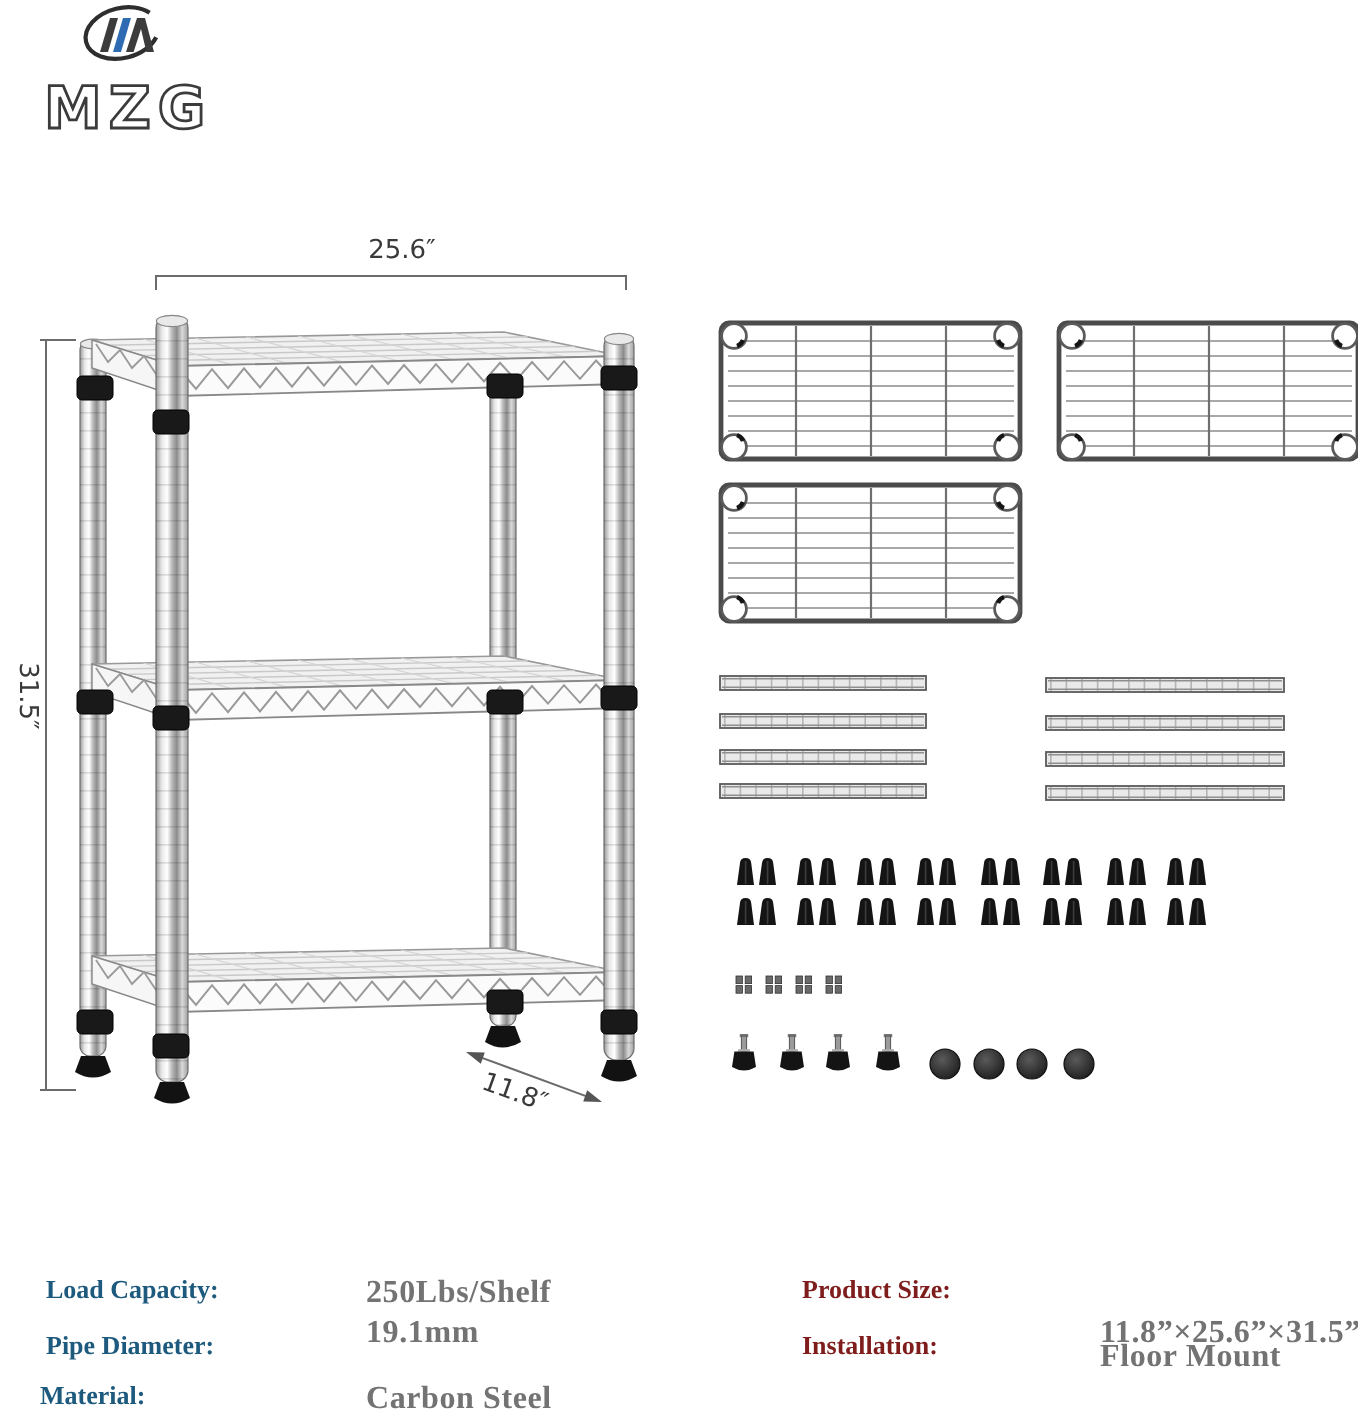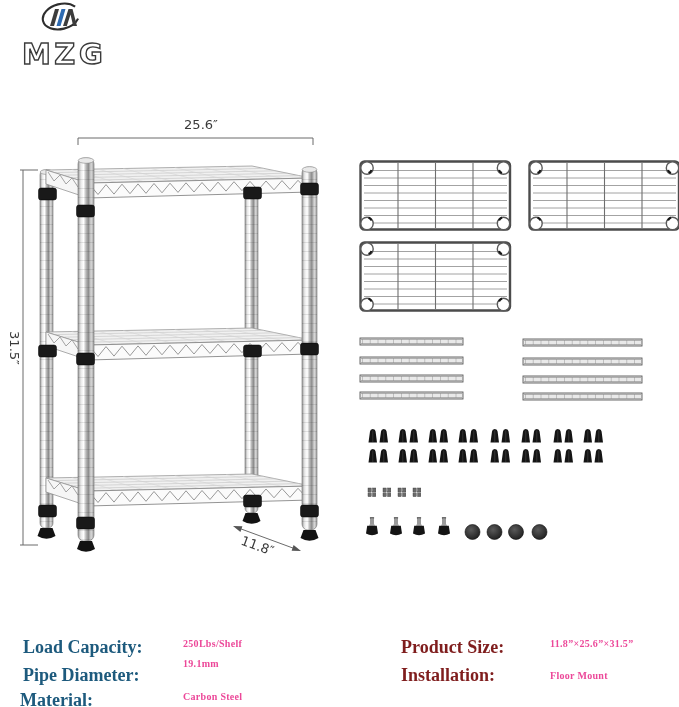--- a/index.html
+++ b/index.html
@@ -1,22 +1,22 @@
 <!DOCTYPE html>
 <html><head>
 <meta charset="utf-8">
 <style>
   html,body{margin:0;padding:0;background:#fff;}
   #canvas{position:relative;width:679px;height:707px;background:#fff;overflow:hidden;
           font-family:"Liberation Serif",serif;text-align:center;}
   .abs{position:absolute;}
-  .spec-label{font-weight:bold;font-size:18px;white-space:nowrap;}
+  .spec-label{font-weight:bold;font-size:13px;white-space:nowrap;}
   .spec-label.lft{color:#1d5a7d;}
   .spec-label.rgt{color:#7f1d1d;}
-  .spec-value{color:#ec4899;font-weight:600;font-size:10px;white-space:nowrap;
+  .spec-value{color:#737373;font-weight:600;font-size:16px;white-space:nowrap;
               letter-spacing:.3px;}
   svg text.dim{font-family:"DejaVu Sans",sans-serif;fill:#3a3a3a;}
 </style>
 </head>
 <body>
 
 <div id="canvas">
 
   <svg class="abs" style="left:15px;top:2px" width="110" height="70" viewBox="0 0 110 70">
     <ellipse cx="46" cy="14.5" rx="18.5" ry="12.5" fill="none" stroke="#2e2e2e" stroke-width="2.1" pathLength="100" stroke-dasharray="86 14" stroke-dashoffset="-7" transform="rotate(-14 46 14.5)"></ellipse>
@@ -236,18 +236,18 @@
   <span class="abs spec-label lft" style="left:23px;top:637px">Load Capacity:</span>
   <span class="abs spec-value" style="left:183px;top:638px">250Lbs/Shelf</span>
 
   <span class="abs spec-label lft" style="left:23px;top:665px">Pipe Diameter:</span>
   <span class="abs spec-value" style="left:183px;top:658px">19.1mm</span>
 
   <span class="abs spec-label lft" style="left:20px;top:690px">Material:</span>
   <span class="abs spec-value" style="left:183px;top:691px">Carbon Steel</span>
 
   <span class="abs spec-label rgt" style="left:401px;top:637px">Product Size:</span>
-  <span class="abs spec-value" style="left:550px;top:638px">11.8”×25.6”×31.5”</span>
+  <span class="abs spec-value" style="left:550px;top:658px">11.8”×25.6”×31.5”</span>
 
   <span class="abs spec-label rgt" style="left:401px;top:665px">Installation:</span>
   <span class="abs spec-value" style="left:550px;top:670px">Floor Mount</span>
 
 </div>
 
 </body></html>

